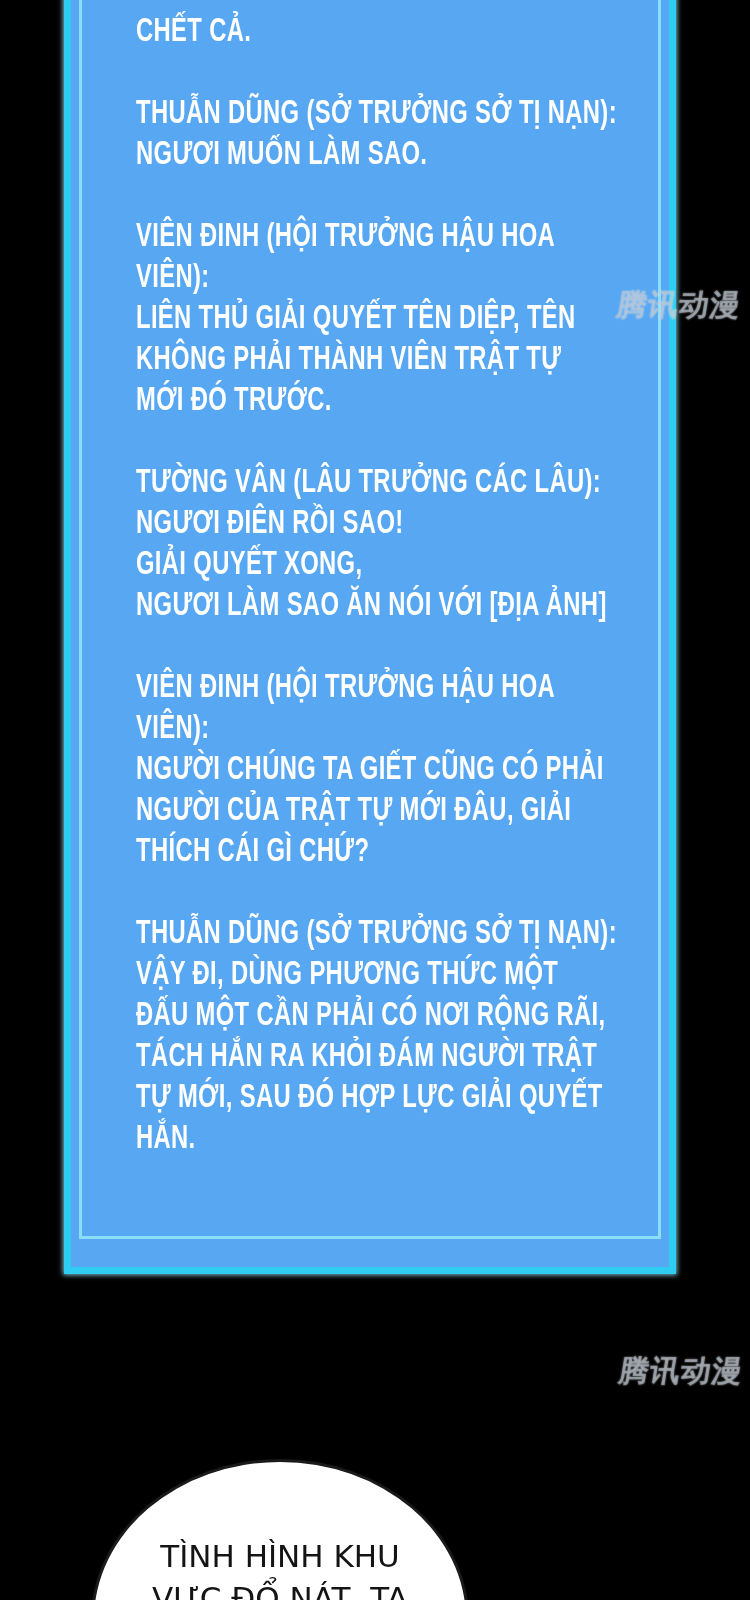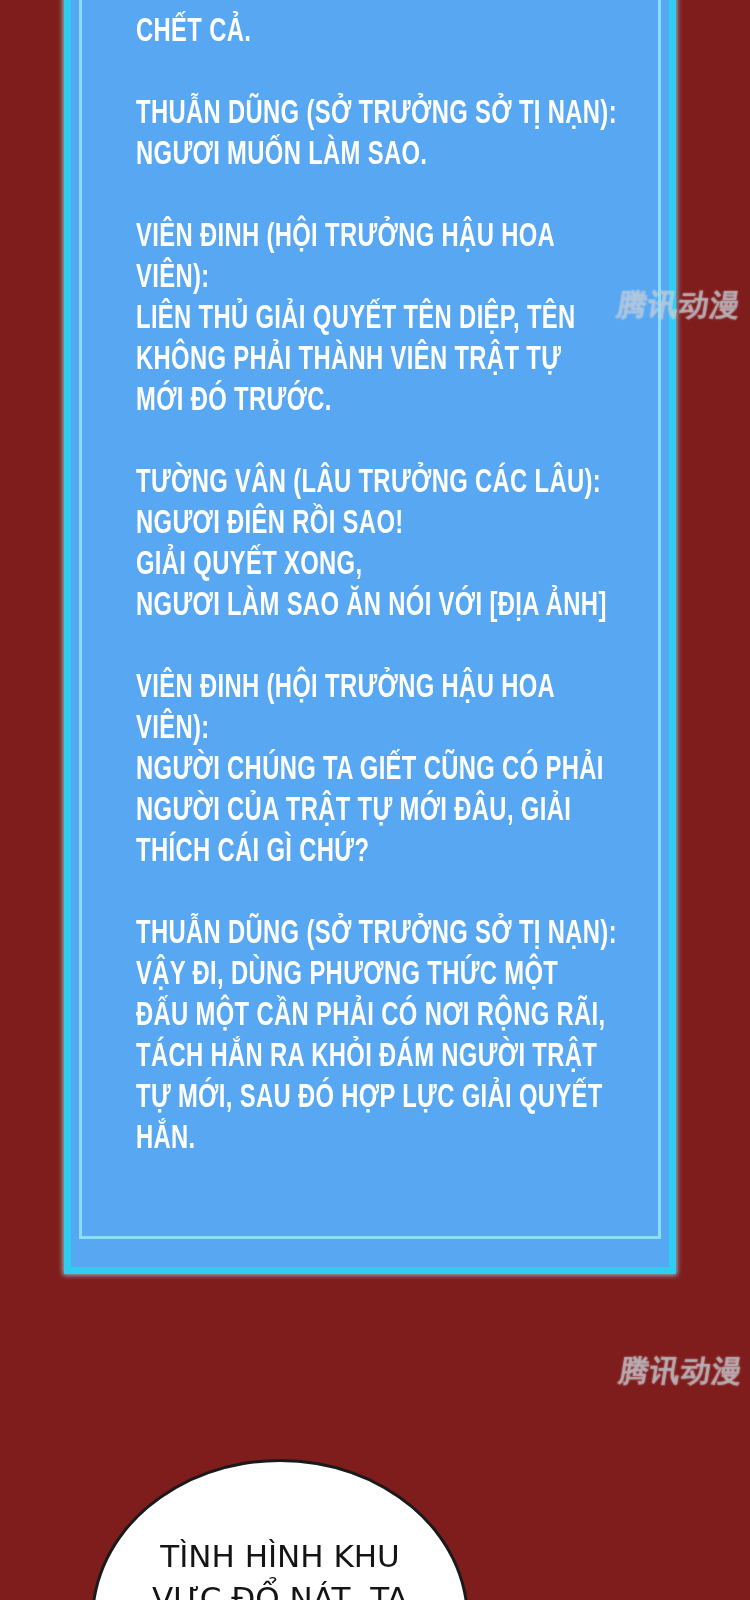--- a/index.html
+++ b/index.html
@@ -4,21 +4,21 @@
 <style>
   html, body {
     margin: 0;
     padding: 0;
     background: #ffffff;
   }
   .page {
     position: relative;
     width: 750px;
     height: 1600px;
-    background: #7f1d1d;
+    background: #000000;
     overflow: hidden;
     font-family: "Liberation Sans", sans-serif;
   }
   
   .panel {
     position: absolute;
     left: 64px;
     top: -20px;
     width: 598px;
     height: 1287px;

